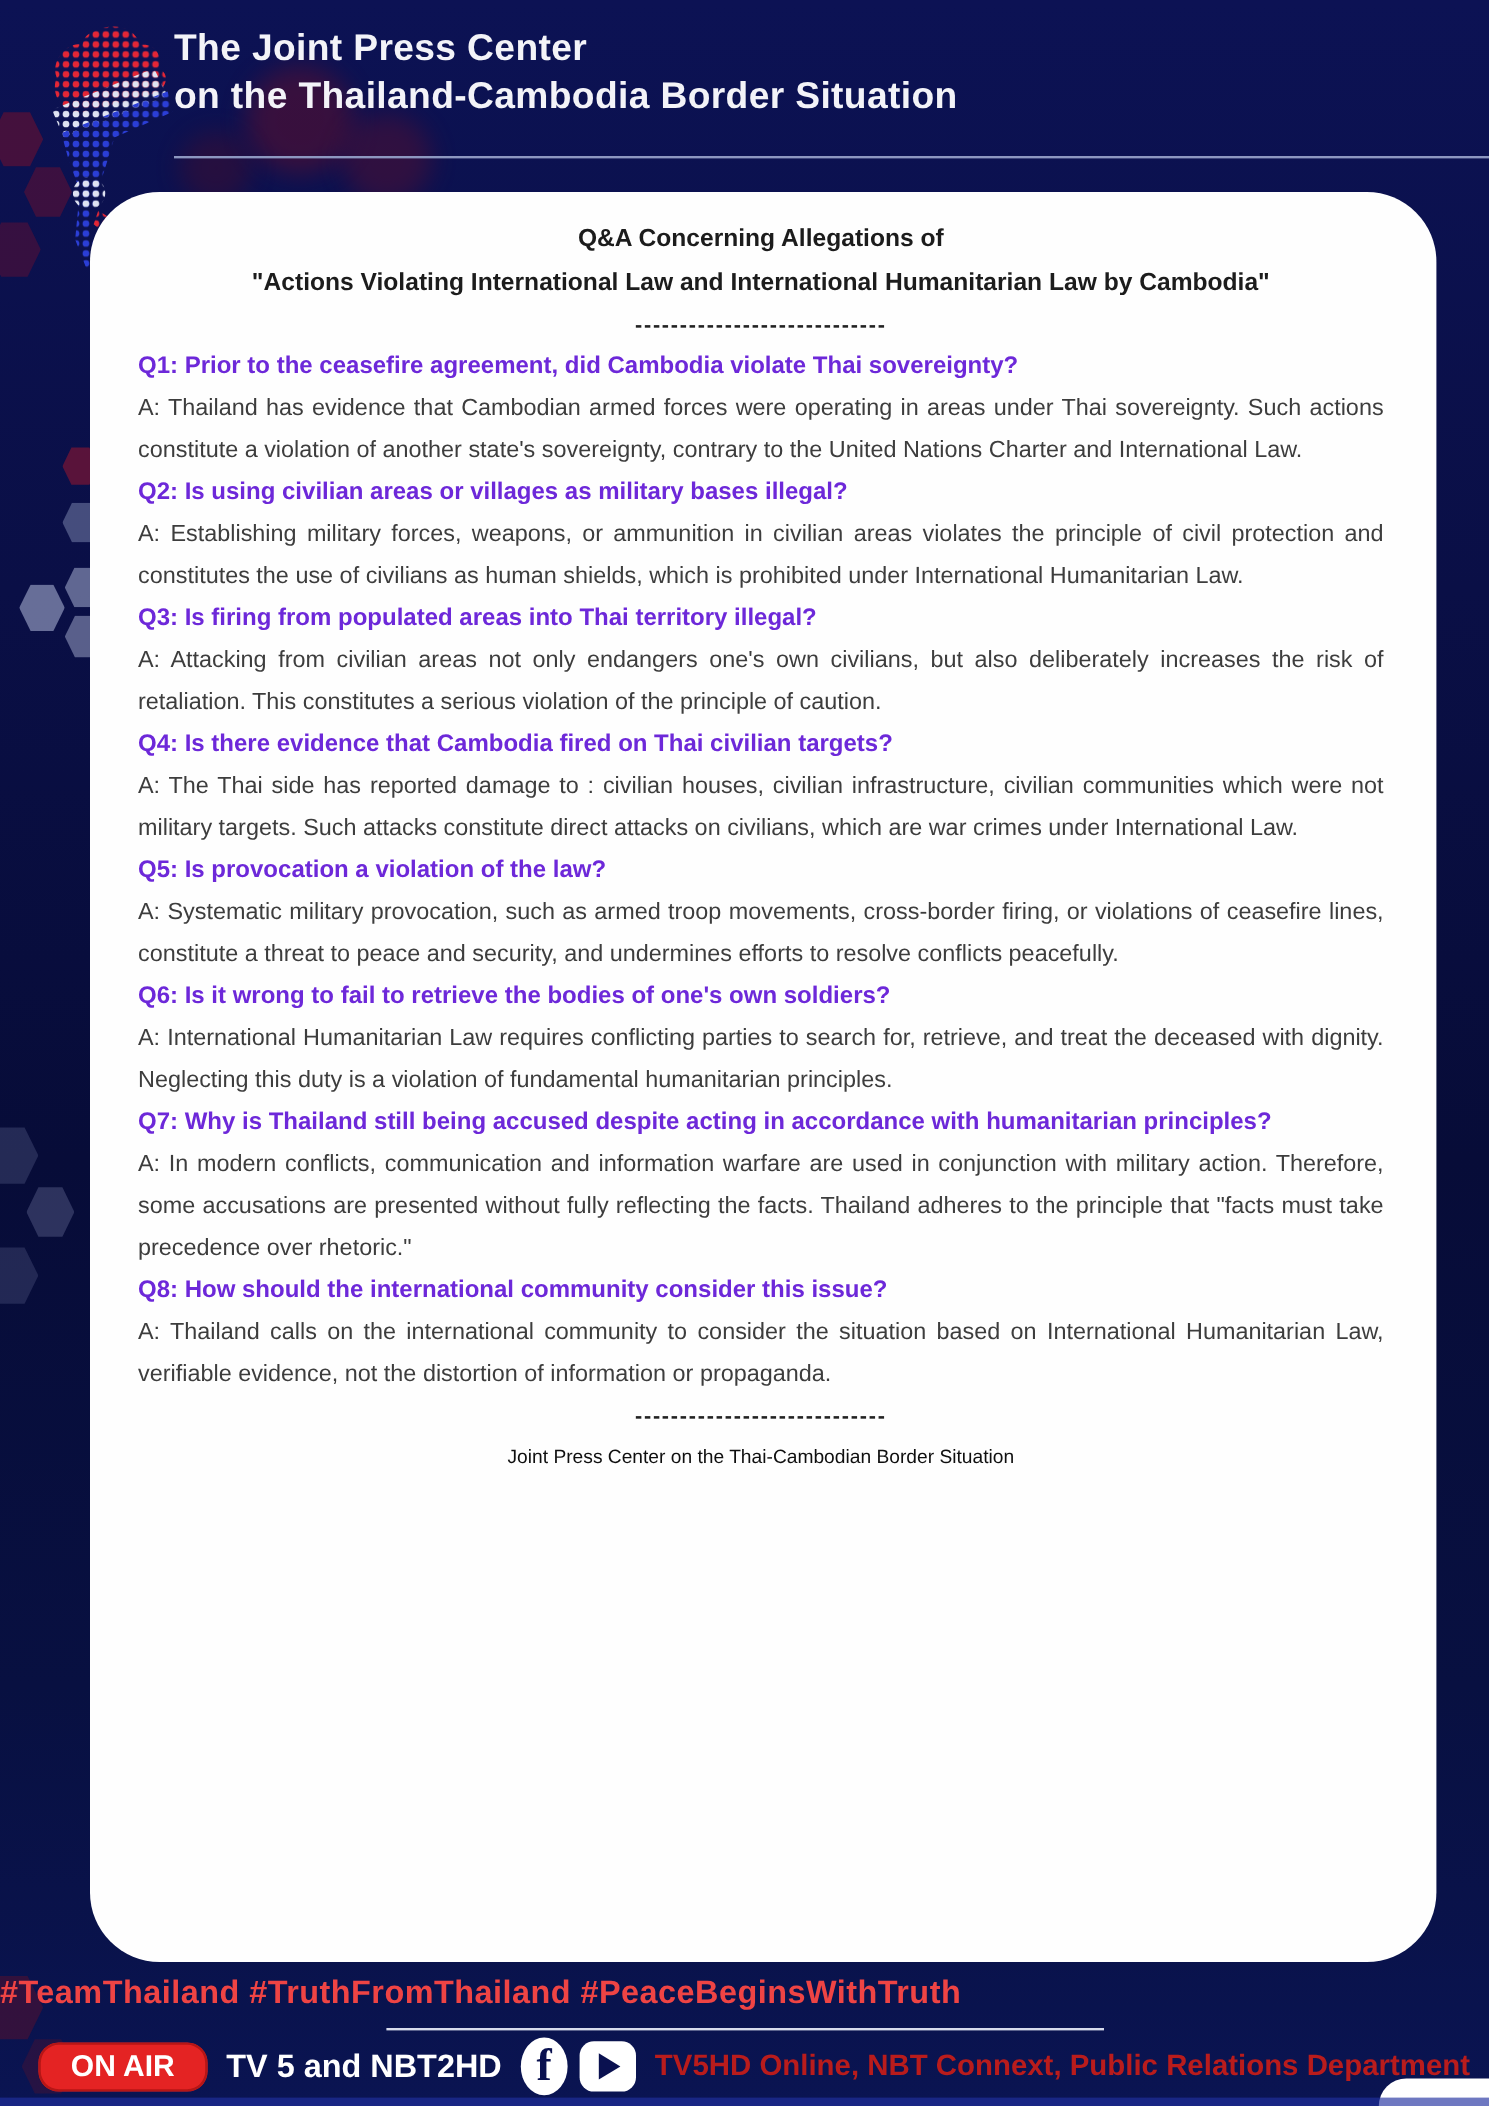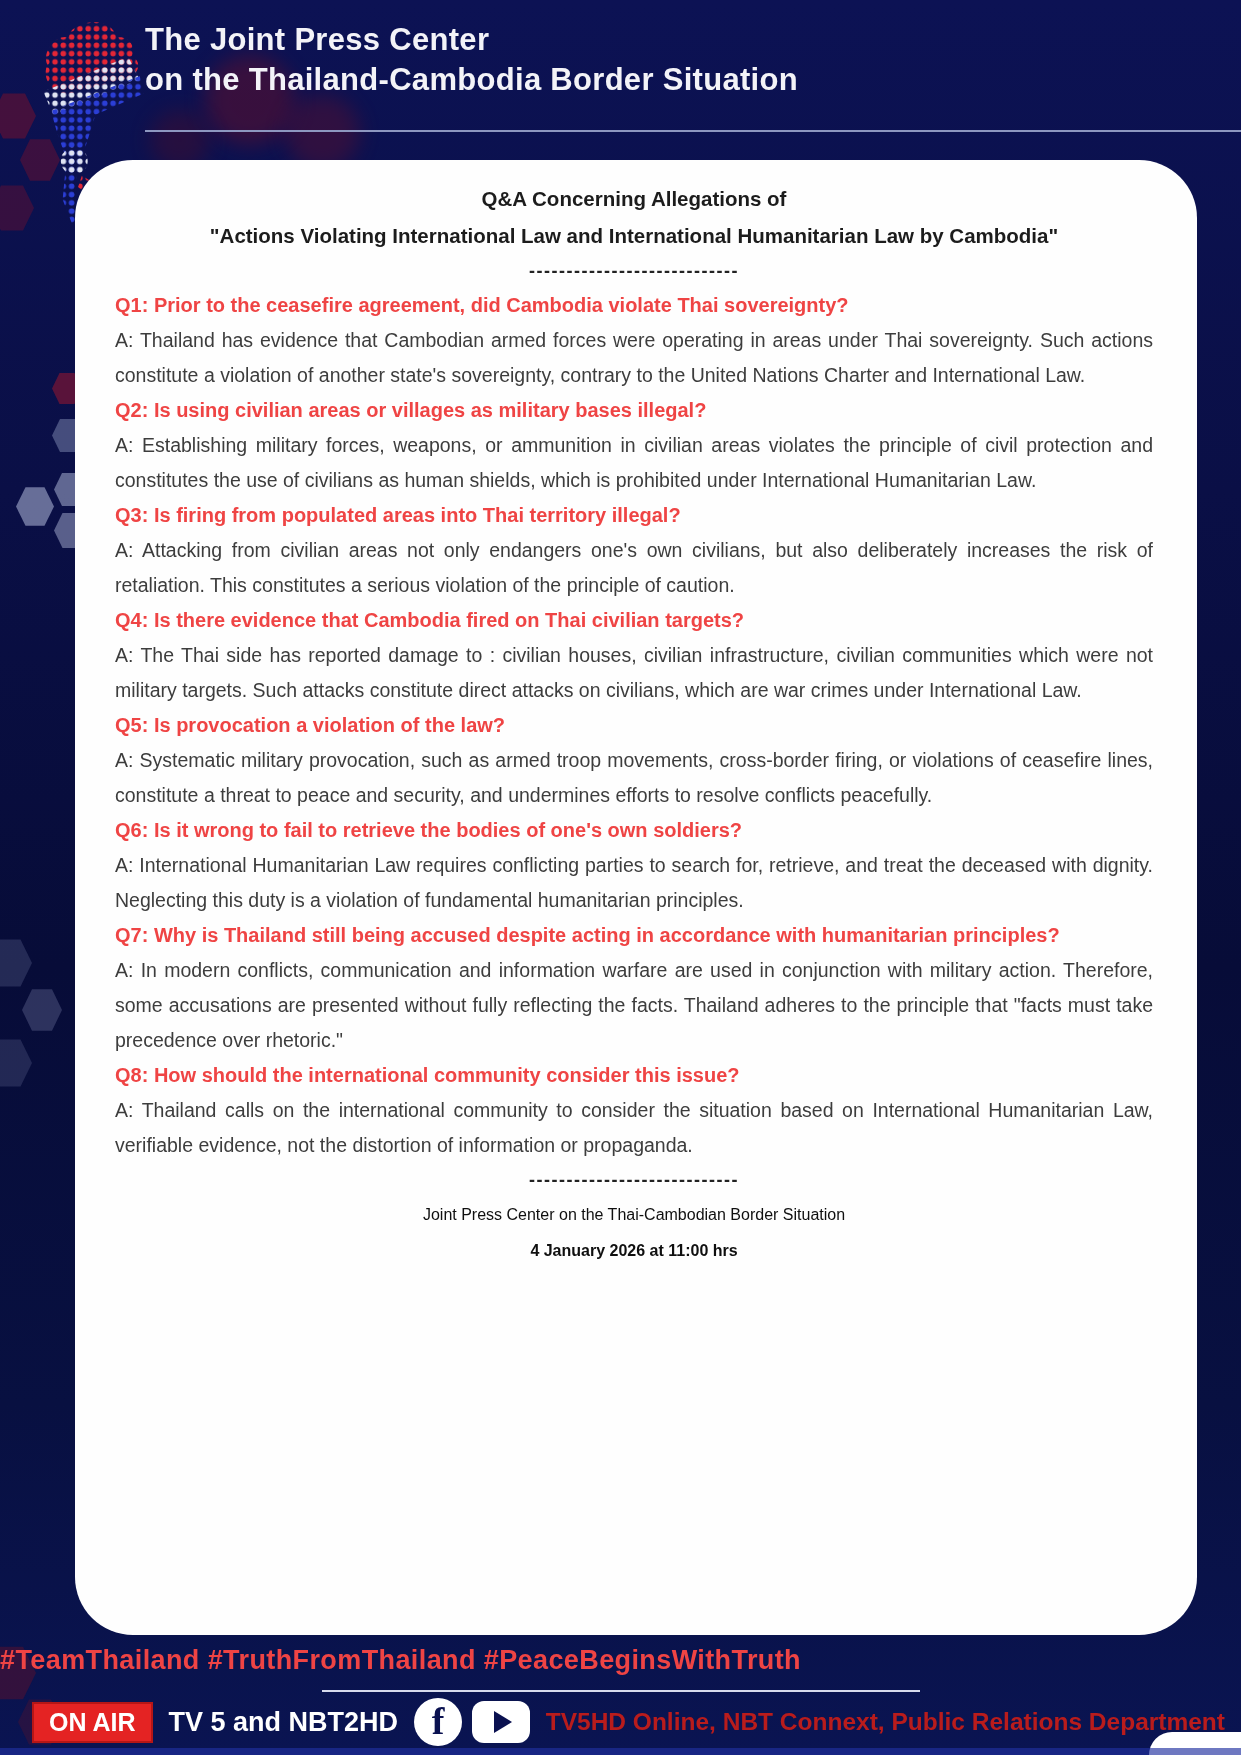--- a/index.html
+++ b/index.html
@@ -17,32 +17,32 @@
   .ht2{top:62px;font-size:31px;}
   .header-rule{position:absolute;top:130px;left:145px;width:1096px;height:2px;background:#8d97c0;}
   
   .card{
     position:absolute;left:75px;top:160px;width:1122px;height:1475px;
     background:#fefefe;border-radius:58px;box-sizing:border-box;
     padding:20px 44px 0 40px;font-size:19.5px;color:#3d3d3d;
   }
   .card-heading{text-align:center;font-size:20.5px;line-height:37px;color:#1c1c1c;font-weight:700;}
   .sep{text-align:center;font-weight:700;line-height:34px;color:#222;letter-spacing:1.5px;font-size:18px;}
-  .q{font-weight:700;color:#ef4444;line-height:35px;font-size:20px;}
+  .q{font-weight:700;color:#6d28d9;line-height:35px;font-size:20px;}
   .a{text-align:justify;line-height:35px;color:#3d3d3d;}
   .sig{text-align:center;line-height:36px;color:#0f0f0f;font-weight:500;font-size:16px;}
   .sig.date{font-weight:600;}
   
   .hashtags{position:absolute;top:1645px;left:0;width:100%;text-align:left;
     font-size:27px;font-weight:700;color:#ef4444;letter-spacing:.4px;}
   .footer-rule{position:absolute;top:1690px;left:322px;width:598px;height:2px;background:#d7dbec;}
   .bottom-row{position:absolute;top:1697px;left:32px;right:16px;height:50px;
     display:flex;align-items:center;gap:16px;}
   .onair{background:#e42323;color:#fff;font-weight:700;font-size:25px;
-    padding:6px 17px;border-radius:0;box-shadow:0 0 0 2px #b51616 inset;white-space:nowrap;}
+    padding:6px 27px;border-radius:17px;box-shadow:0 0 0 2px #b51616 inset;white-space:nowrap;}
   .channels{font-size:27px;font-weight:700;color:#fff;white-space:nowrap;}
   .fb{width:48px;height:48px;border-radius:50%;background:#fff;color:#0a1150;
     font-weight:700;font-size:38px;line-height:46px;text-align:center;font-family:"Liberation Serif",serif;}
   .yt{width:58px;height:42px;border-radius:12px;background:#fff;display:flex;
     align-items:center;justify-content:center;margin-left:-6px;}
   .yt .tri{width:0;height:0;border-left:18px solid #0a1150;border-top:11px solid transparent;
     border-bottom:11px solid transparent;margin-left:4px;}
   .outlets{font-size:24.5px;font-weight:700;color:#b91c1c;white-space:nowrap;}
   .corner{position:absolute;right:0;bottom:0;width:92px;height:23px;background:#fff;border-top-left-radius:36px;}
   .bottom-strip{position:absolute;left:0;bottom:0;width:100%;height:7px;background:#2030a0;opacity:.65;}
@@ -107,21 +107,20 @@
   <div class="a">A: Systematic military provocation, such as armed troop movements, cross-border firing, or violations of ceasefire lines, constitute a threat to peace and security, and undermines efforts to resolve conflicts peacefully.</div>
   <div class="q">Q6: Is it wrong to fail to retrieve the bodies of one's own soldiers?</div>
   <div class="a">A: International Humanitarian Law requires conflicting parties to search for, retrieve, and treat the deceased with dignity. Neglecting this duty is a violation of fundamental humanitarian principles.</div>
   <div class="q">Q7: Why is Thailand still being accused despite acting in accordance with humanitarian principles?</div>
   <div class="a">A: In modern conflicts, communication and information warfare are used in conjunction with military action. Therefore, some accusations are presented without fully reflecting the facts. Thailand adheres to the principle that "facts must take precedence over rhetoric."</div>
   <div class="q">Q8: How should the international community consider this issue?</div>
   <div class="a">A: Thailand calls on the international community to consider the situation based on International Humanitarian Law, verifiable evidence, not the distortion of information or propaganda.</div>
 
   <div class="sep">----------------------------</div>
   <div class="sig">Joint Press Center on the Thai-Cambodian Border Situation</div>
-  <div class="sig date">4 January 2026 at 11:00 hrs</div>
 </div>
 
 <div class="hashtags">#TeamThailand #TruthFromThailand #PeaceBeginsWithTruth</div>
 <div class="footer-rule"></div>
 <div class="bottom-row">
   <span class="onair">ON AIR</span>
   <span class="channels">TV 5 and NBT2HD</span>
   <span class="fb">f</span>
   <span class="yt">
       <span class="tri"></span>

